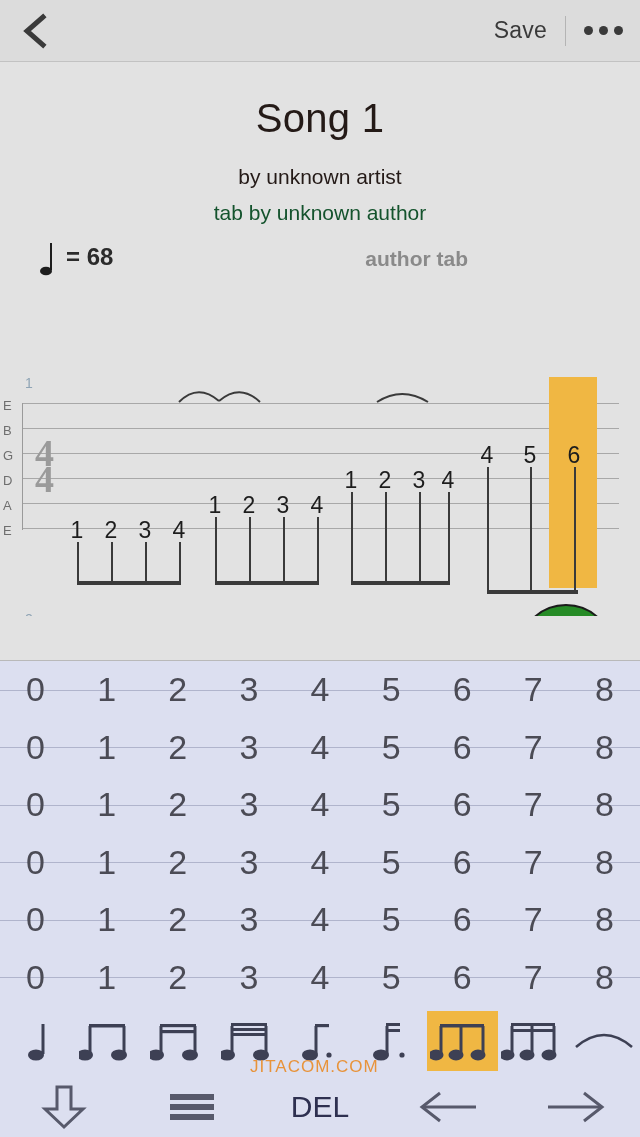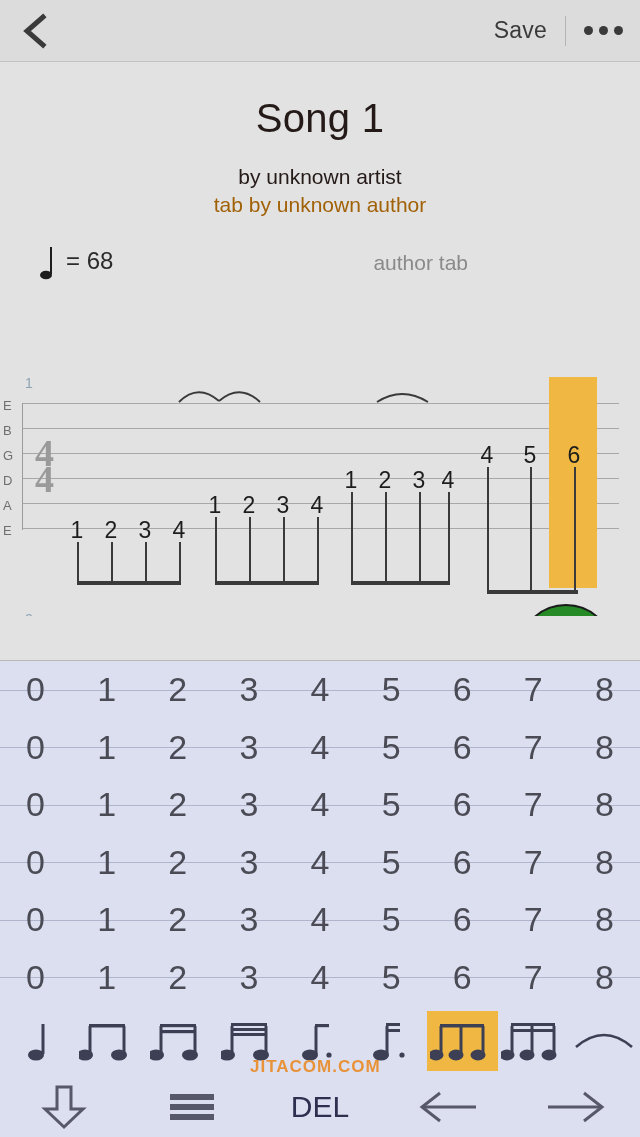--- a/index.html
+++ b/index.html
@@ -35,23 +35,23 @@
     position:absolute; top:63px; left:0;
     width:640px; height:553px;
     background:#e2e2e2;
     overflow:hidden;
   }
   #song-title {
     text-align:center; font-size:40px; color:#241a17;
     margin-top:33px; letter-spacing:.3px;
   }
   #song-artist { text-align:center; font-size:21px; color:#241a17; margin-top:24px; }
-  #song-author { text-align:center; font-size:21px; color:#a16207; margin-top:4px; }
-
-  #tempo-row { position:relative; height:46px; margin-top:28px; }
+  #song-author { text-align:center; font-size:21px; color:#14532d; margin-top:12px; }
+
+  #tempo-row { position:relative; height:46px; margin-top:16px;font-weight:bold; }
   #tempo-note { position:absolute; left:36px; top:-6px; }
   #tempo-value { position:absolute; left:66px; top:2px; font-size:24px; color:#2b2b2b; }
   #track-name {
     position:absolute; right:172px; top:6px;
     font-size:21px; color:#8a8a8a;
   }
 
   .measure-num {
     position:absolute; font-size:14px; color:#8fa4b5;
   }
@@ -154,21 +154,21 @@
   #watermark {
     position:absolute; left:250px; top:1055px;
     pointer-events:none; z-index:20;
   }
   #wm-main {
     font-size:36px; color:#e8933a; font-weight:bold;
     letter-spacing:8px; line-height:1;
     font-family:"DejaVu Sans", sans-serif;
   }
   #wm-sub {
-    font-size:17px; color:#e8933a; font-weight:bold;
+    font-size:17px; color:#e8933a; font-weight:normal;
     letter-spacing:1px; margin-top:2px;
     font-family:"Liberation Sans", sans-serif;
   }
 </style>
 </head>
 <body>
 
 <div id="topbar">
   <div id="back-btn">
     <span>

